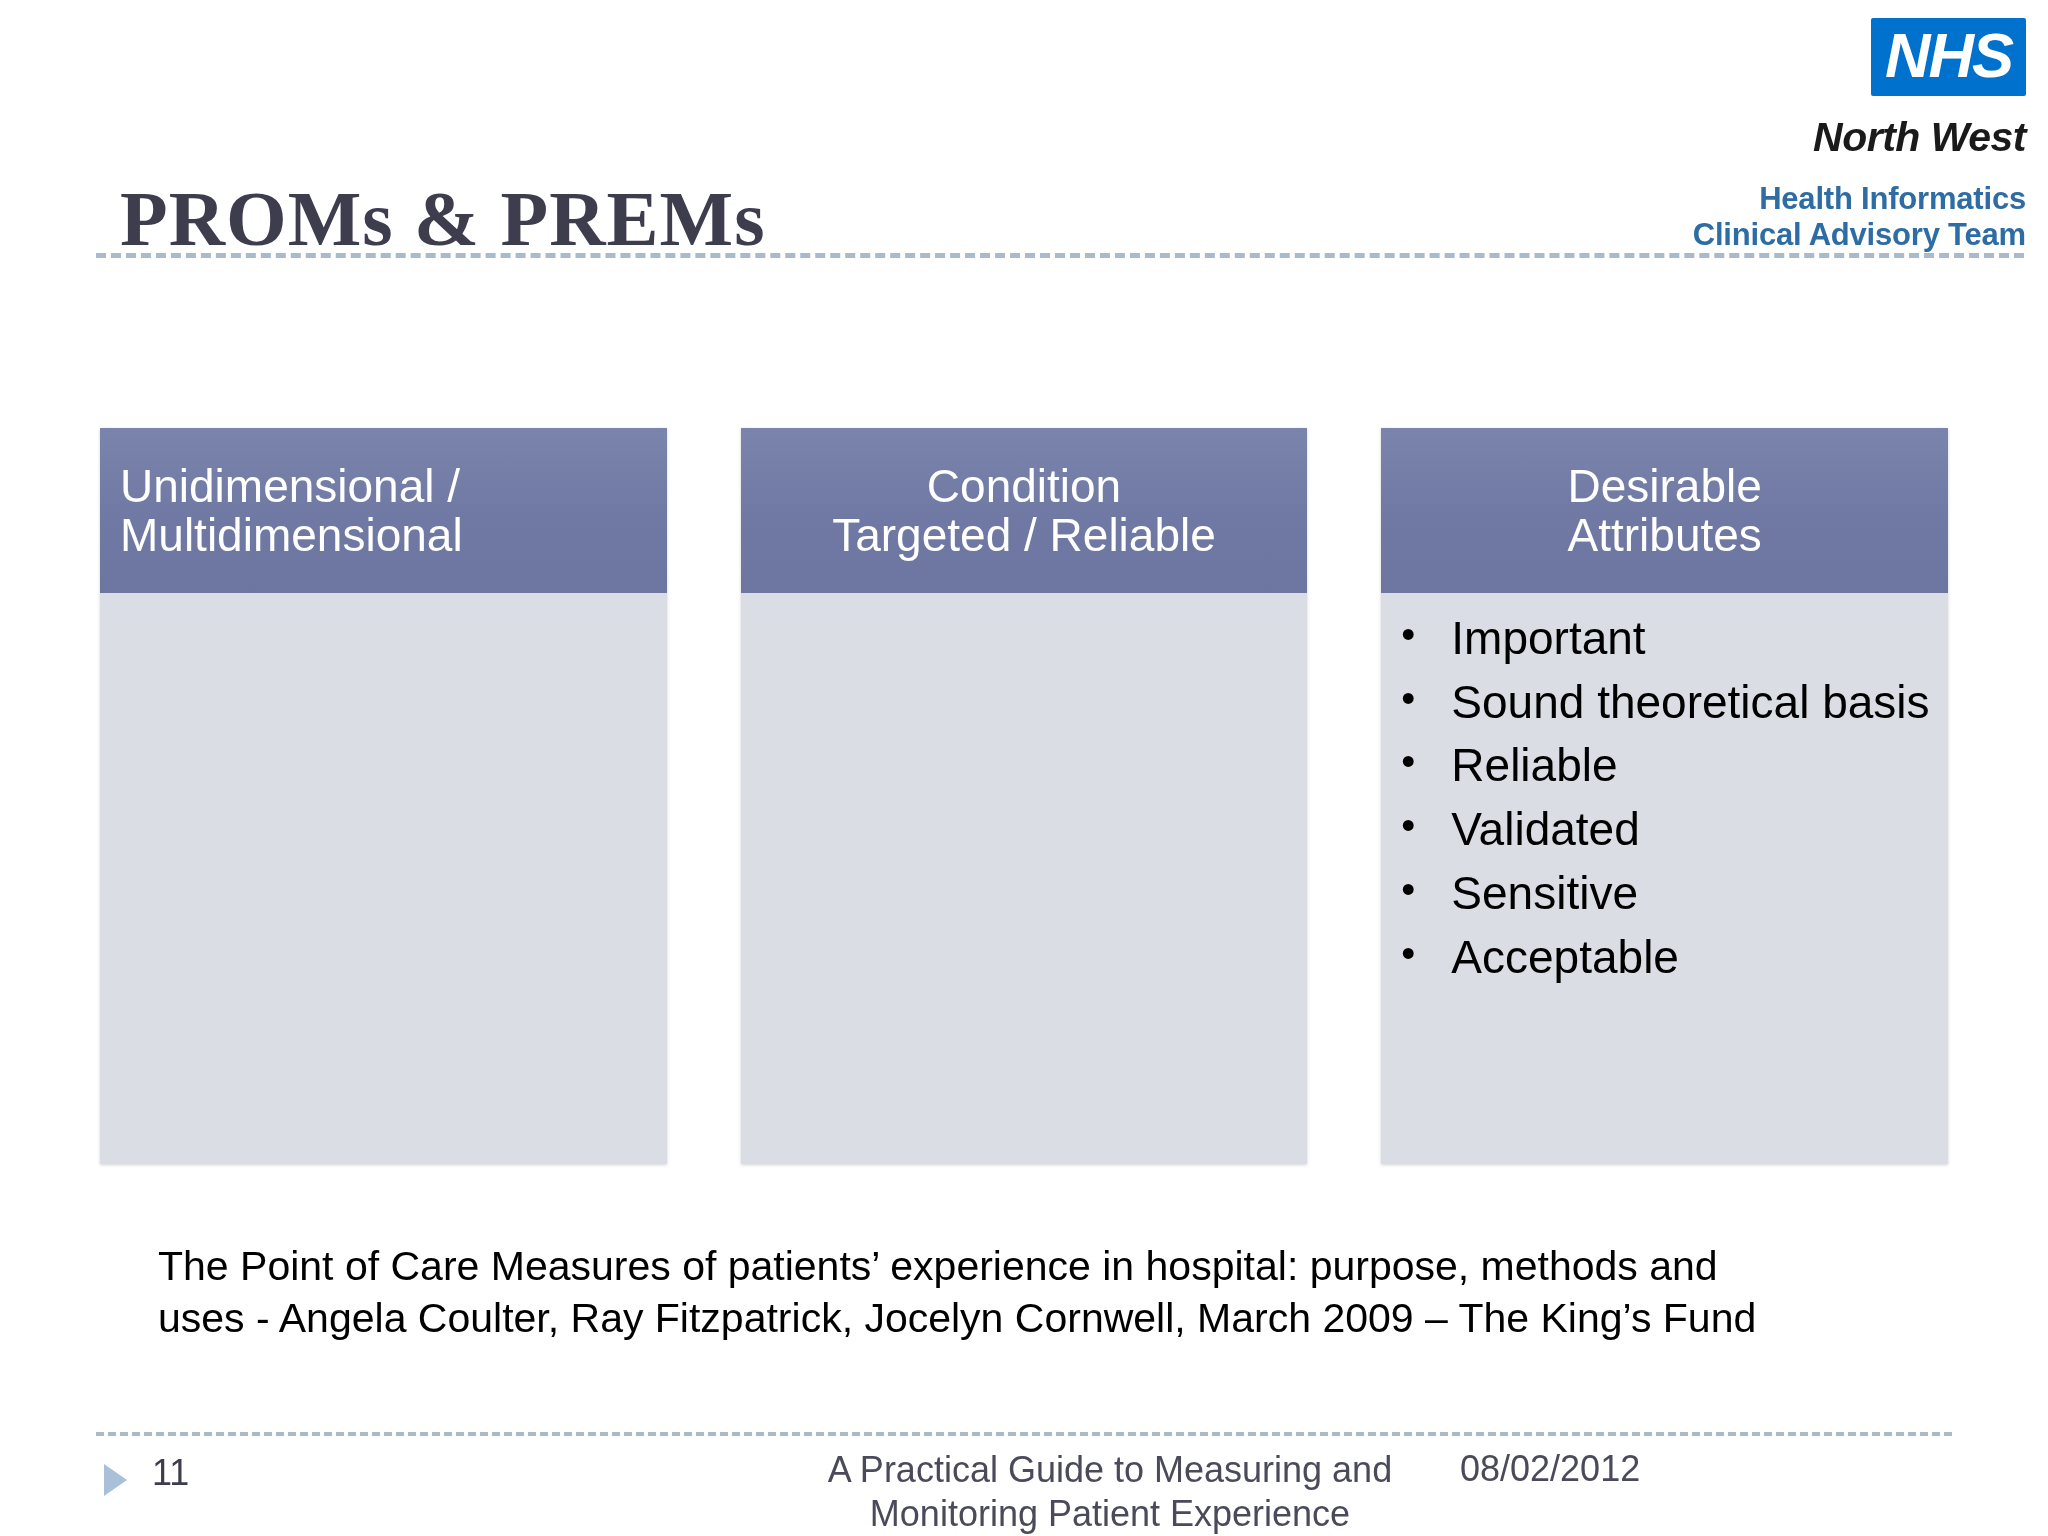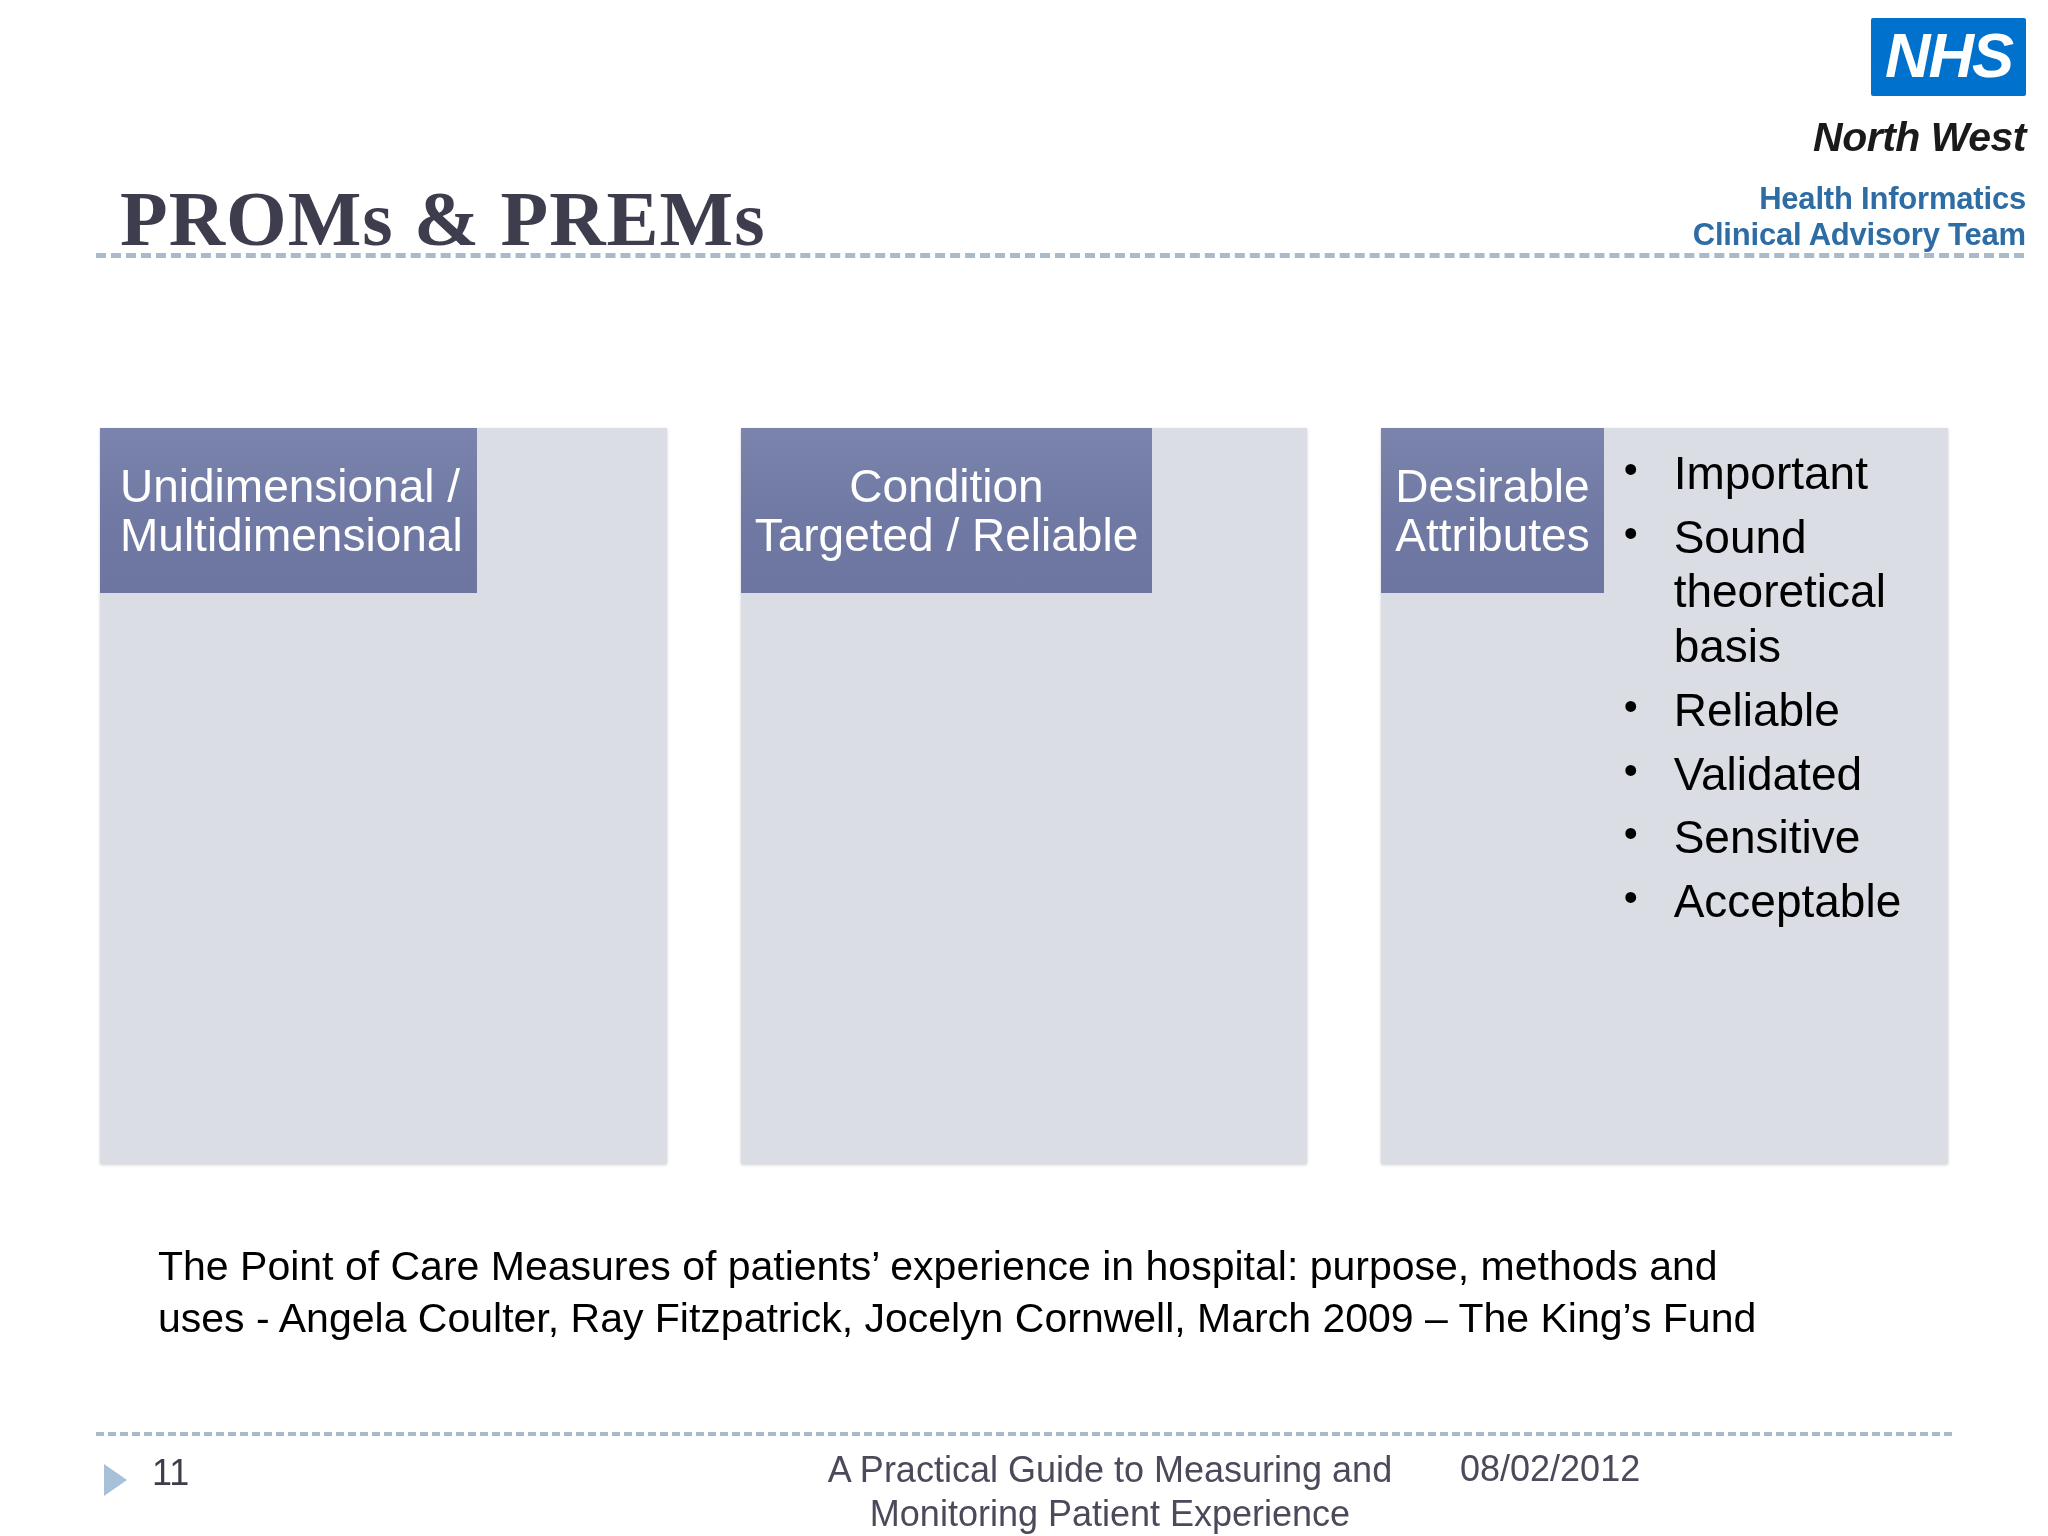--- a/index.html
+++ b/index.html
@@ -94,21 +94,21 @@
     left: 100px;
     top: 428px;
     width: 1848px;
     height: 736px;
     display: flex;
     gap: 74px;
   }
   .col {
     flex: 1 1 0;
     display: flex;
-    flex-direction: row;
+    flex-direction: column;
     background: #DBDDE4;
     box-shadow: 0 1px 3px rgba(0,0,0,0.18);
   }
   .col-head {
     background: linear-gradient(to bottom, #7A84AC 0%, #6F79A3 55%, #6C76A1 100%);
     color: #ffffff;
     height: 165px;
     display: flex;
     align-items: center;
     font-size: 46px;

